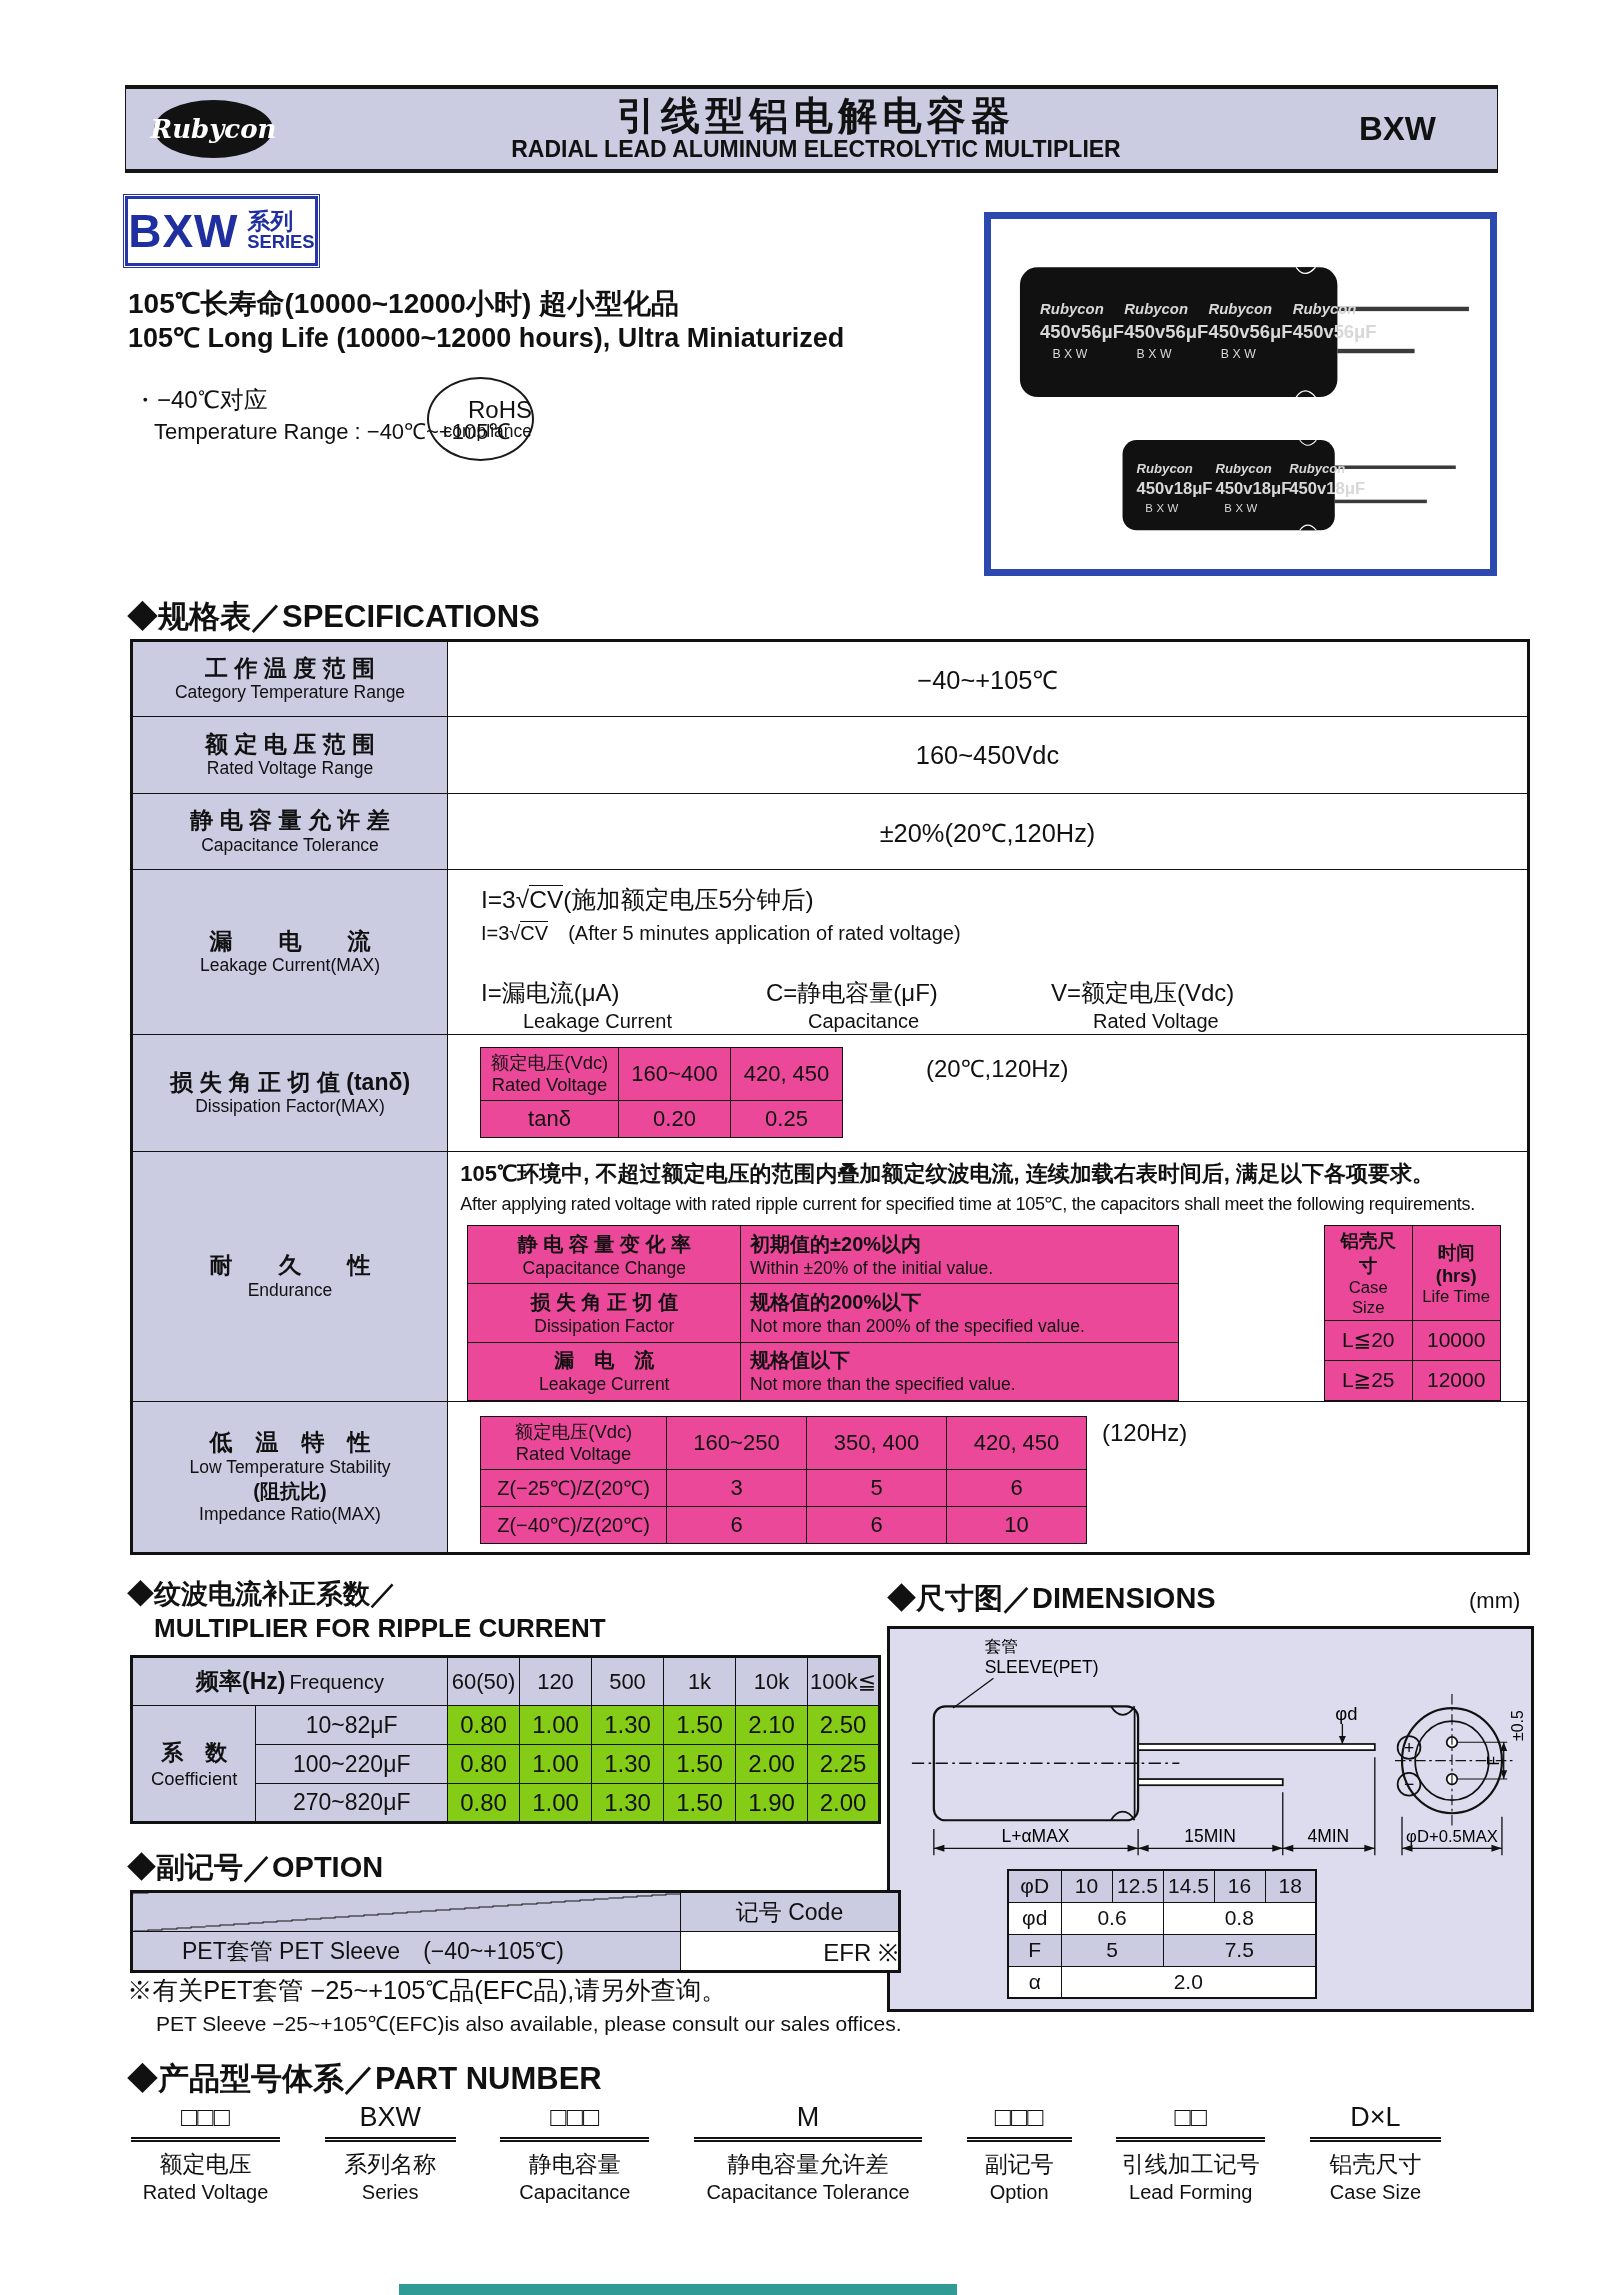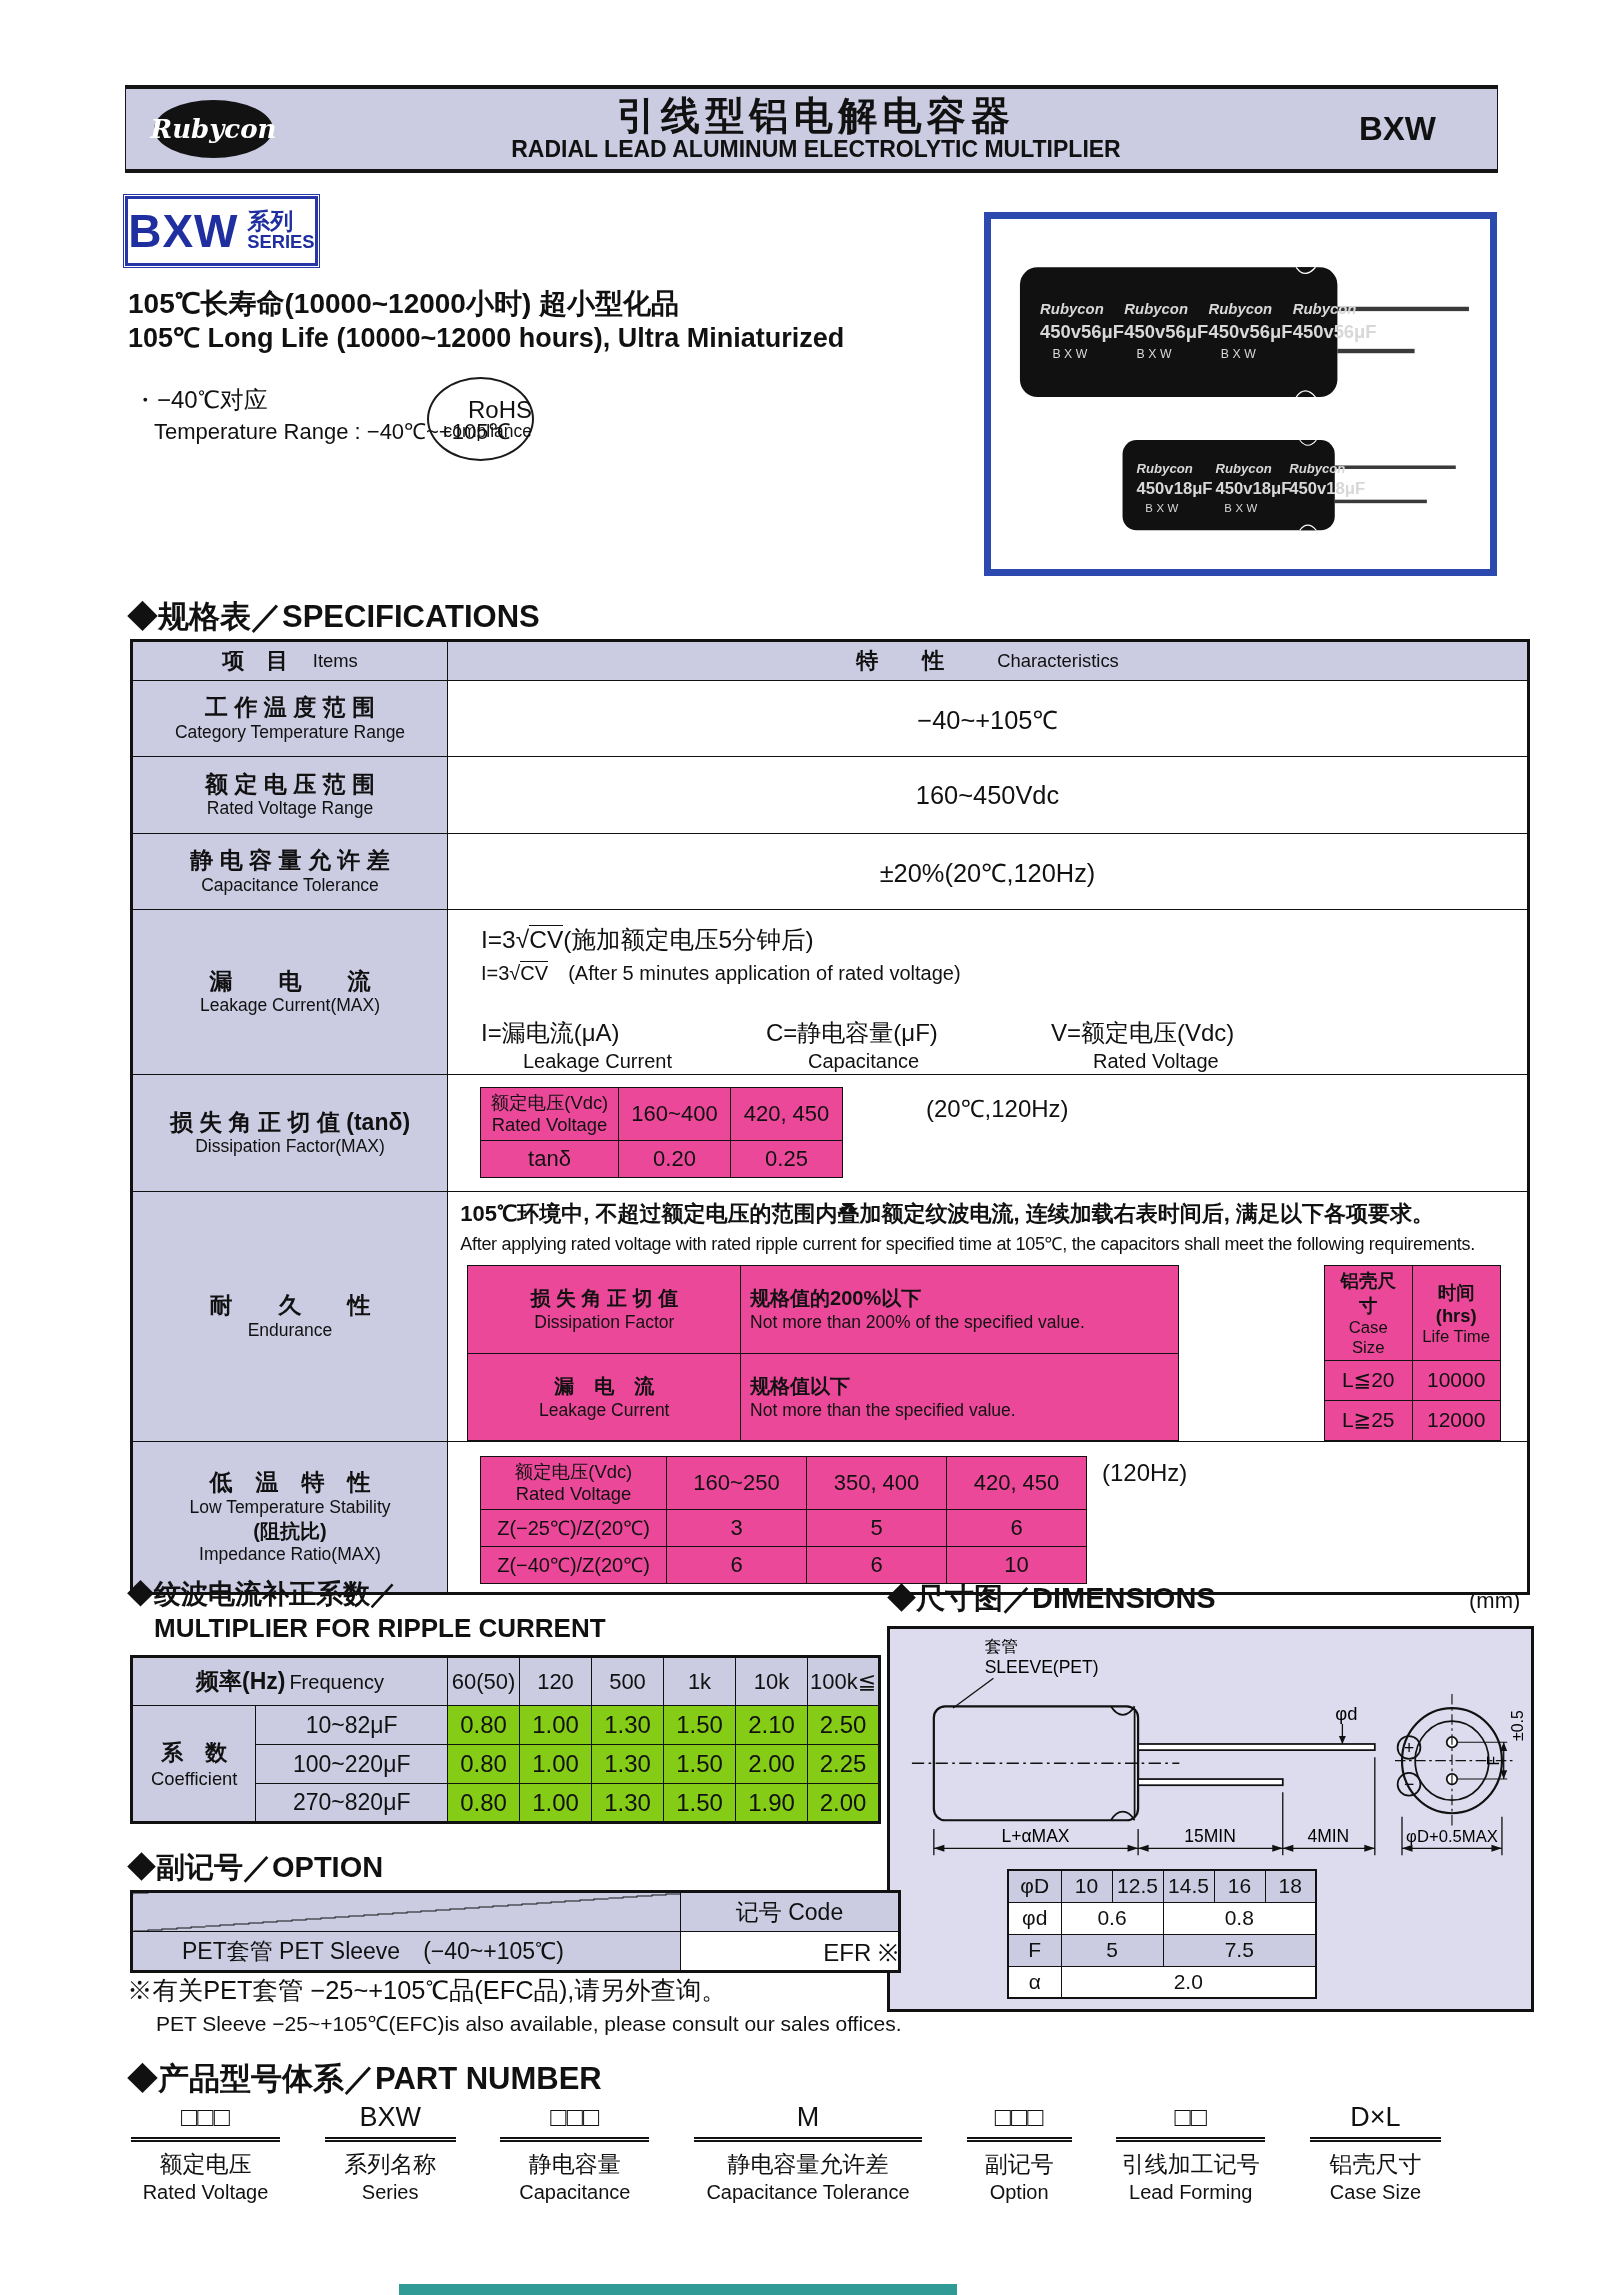--- a/index.html
+++ b/index.html
@@ -246,34 +246,20 @@
   </div>
 
   <div class="sec-title" style="left:127px; top:596px;">◆规格表／SPECIFICATIONS</div>
 
   <table class="spec">
     <colgroup>
         <col style="width:316px">
         <col>
       </colgroup>
     <tbody>
-        <tr style="height:40px">
-      <th>
-        <div class="hdr-items">
-          <span class="hz">项　目</span>
-          <span class="he">Items</span>
-        </div>
-      </th>
-      <th>
-        <div class="hdr-char">
-          <span class="hz">特　　性</span>
-          <span class="he">Characteristics</span>
-        </div>
-      </th>
-    </tr>
     <tr style="height:76px">
       <th>
             <div class="lbl">
         <div class="z">工 作 温 度 范 围</div>
         <div class="e">Category Temperature Range</div>
             </div>
           </th>
       <td class="cval">−40~+105℃</td>
     </tr>
     <tr style="height:77px">
@@ -357,20 +343,30 @@
         <div class="e">Endurance</div>
             </div>
           </th>
       <td>
         <div class="end-cell">
           <div class="end-zh">105℃环境中, 不超过额定电压的范围内叠加额定纹波电流, 连续加载右表时间后, 满足以下各项要求。</div>
           <div class="end-en">After applying rated voltage with rated ripple current for specified time at 105℃, the capacitors shall meet the following requirements.</div>
           <div class="end-flex">
             <table class="mini req">
               <tbody>
+                    <tr>
+                <td class="c1">
+                  <div class="z">静 电 容 量 变 化 率</div>
+                  <div class="e">Capacitance Change</div>
+                      </td>
+                <td class="c2">
+                  <div class="z">初期值的±20%以内</div>
+                  <div class="e">Within ±20% of the initial value.</div>
+                      </td>
+              </tr>
               <tr>
                 <td class="c1">
                   <div class="z">损 失 角 正 切 值</div>
                   <div class="e">Dissipation Factor</div>
                       </td>
                 <td class="c2">
                   <div class="z">规格值的200%以下</div>
                   <div class="e">Not more than 200% of the specified value.</div>
                       </td>
               </tr>

